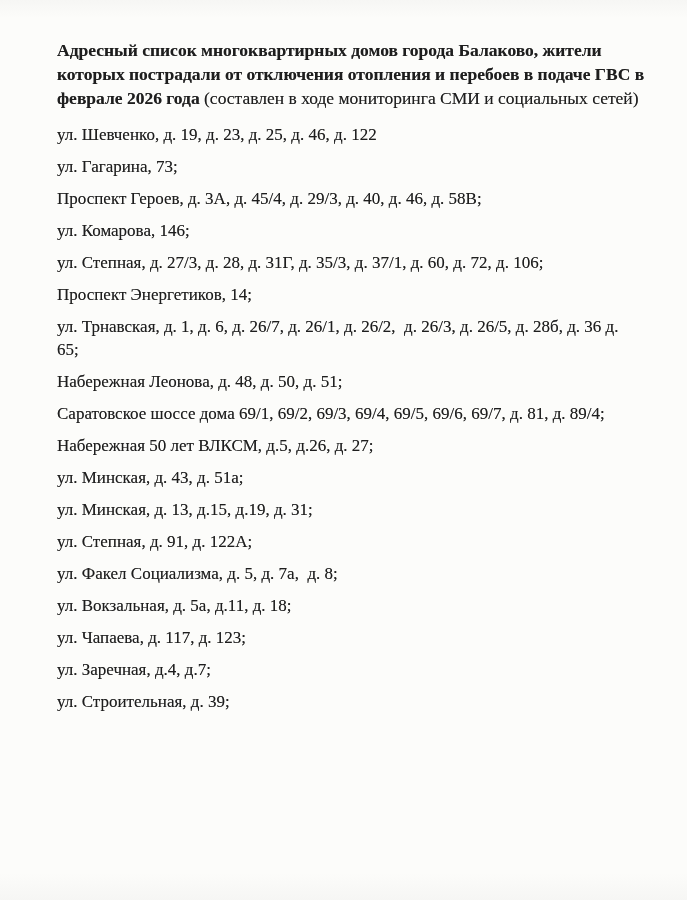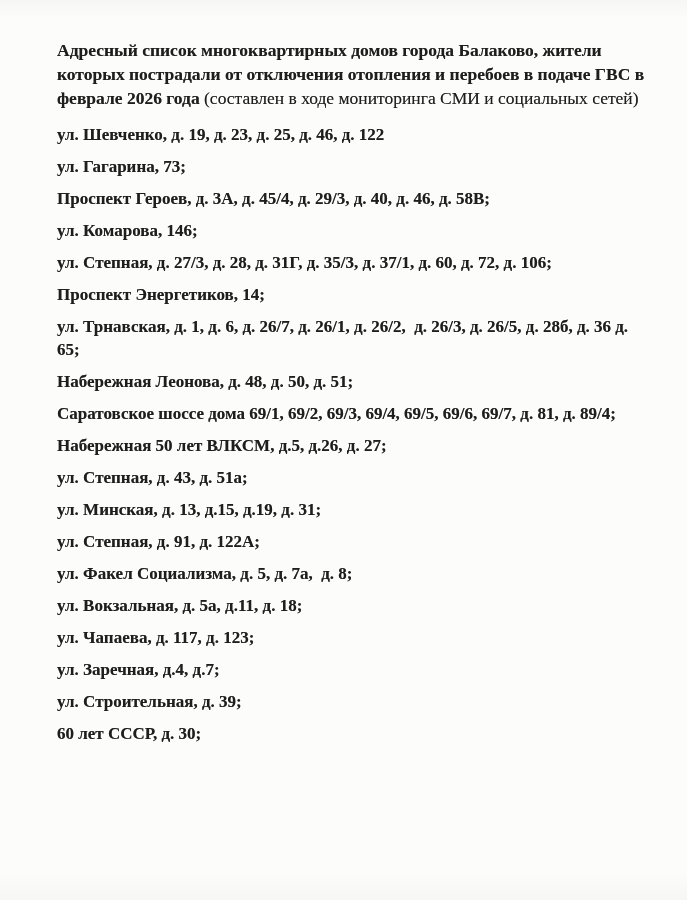--- a/index.html
+++ b/index.html
@@ -30,41 +30,39 @@
     margin: 0 0 13px 0;
   }
   .title .bold-part {
     font-weight: bold;
   }
   .entry {
     font-size: 17px;
     line-height: 23px;
     margin: 0 6px 9px 0;
     white-space: pre-wrap;
-    font-weight: bold;
   }
 </style>
 </head>
 <body>
 
 <div class="page">
   <p class="title"><span class="bold-part">Адресный список многоквартирных домов города Балаково, жители которых пострадали от отключения отопления и перебоев в подаче ГВС в феврале 2026 года </span><span>(составлен в ходе мониторинга СМИ и социальных сетей)</span></p>
 
   <p class="entry">ул. Шевченко, д. 19, д. 23, д. 25, д. 46, д. 122</p>
   <p class="entry">ул. Гагарина, 73;</p>
   <p class="entry">Проспект Героев, д. 3А, д. 45/4, д. 29/3, д. 40, д. 46, д. 58В;</p>
   <p class="entry">ул. Комарова, 146;</p>
   <p class="entry">ул. Степная, д. 27/3, д. 28, д. 31Г, д. 35/3, д. 37/1, д. 60, д. 72, д. 106;</p>
   <p class="entry">Проспект Энергетиков, 14;</p>
   <p class="entry">ул. Трнавская, д. 1, д. 6, д. 26/7, д. 26/1, д. 26/2,  д. 26/3, д. 26/5, д. 28б, д. 36 д. 65;</p>
   <p class="entry">Набережная Леонова, д. 48, д. 50, д. 51;</p>
   <p class="entry">Саратовское шоссе дома 69/1, 69/2, 69/3, 69/4, 69/5, 69/6, 69/7, д. 81, д. 89/4;</p>
   <p class="entry">Набережная 50 лет ВЛКСМ, д.5, д.26, д. 27;</p>
-  <p class="entry">ул. Степная, д. 43, д. 51а;</p>
+  <p class="entry">ул. Минская, д. 43, д. 51а;</p>
   <p class="entry">ул. Минская, д. 13, д.15, д.19, д. 31;</p>
   <p class="entry">ул. Степная, д. 91, д. 122А;</p>
   <p class="entry">ул. Факел Социализма, д. 5, д. 7а,  д. 8;</p>
   <p class="entry">ул. Вокзальная, д. 5а, д.11, д. 18;</p>
   <p class="entry">ул. Чапаева, д. 117, д. 123;</p>
   <p class="entry">ул. Заречная, д.4, д.7;</p>
   <p class="entry">ул. Строительная, д. 39;</p>
-  <p class="entry">60 лет СССР, д. 30;</p>
 </div>
 
 </body></html>

